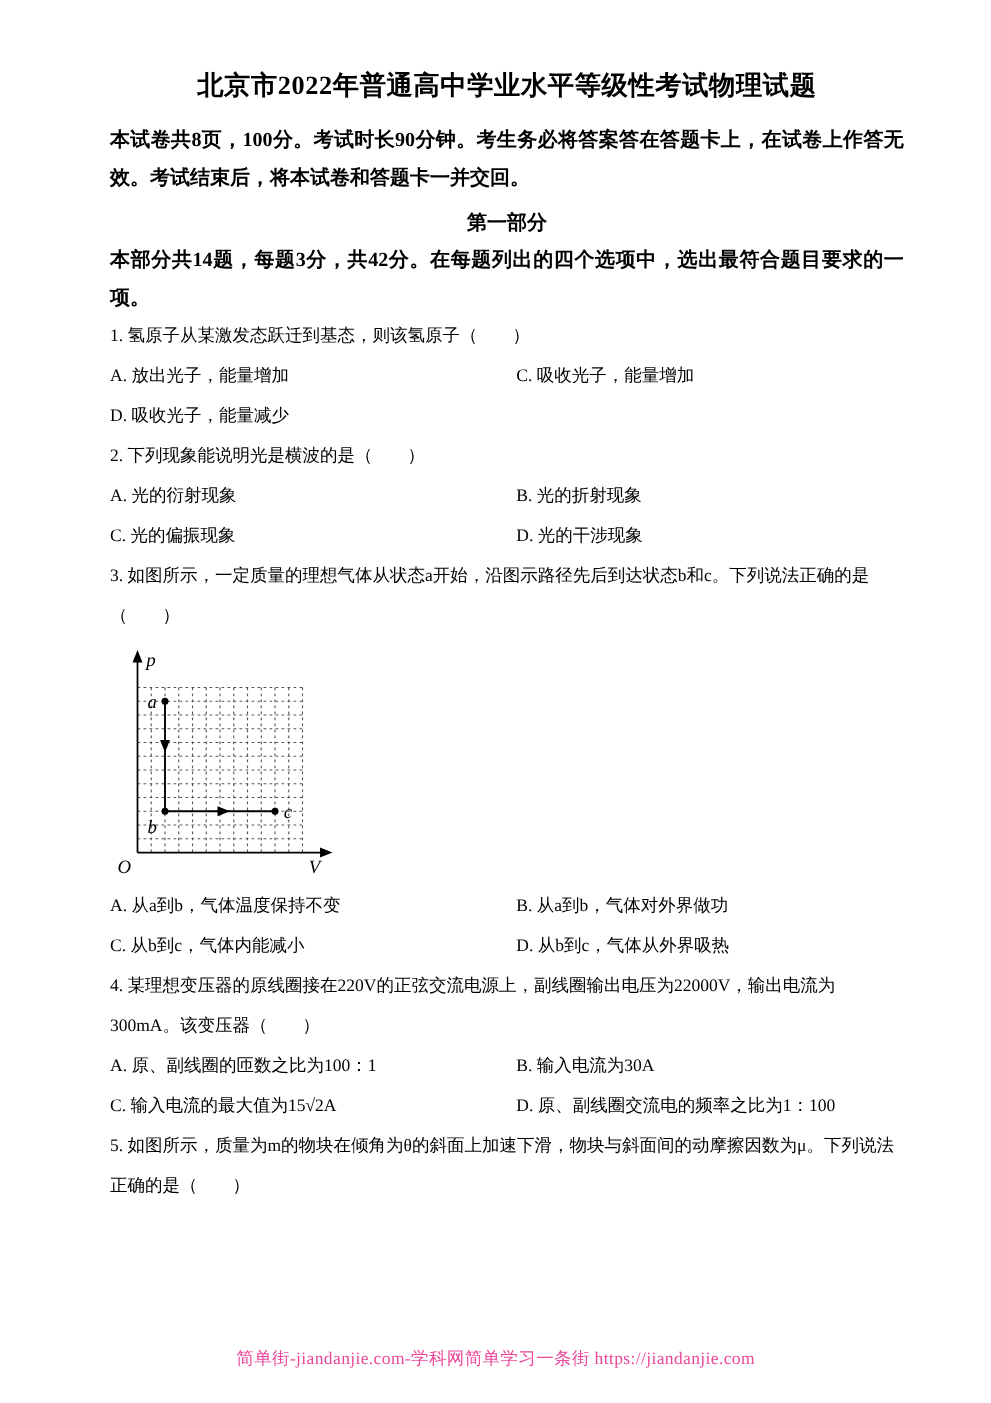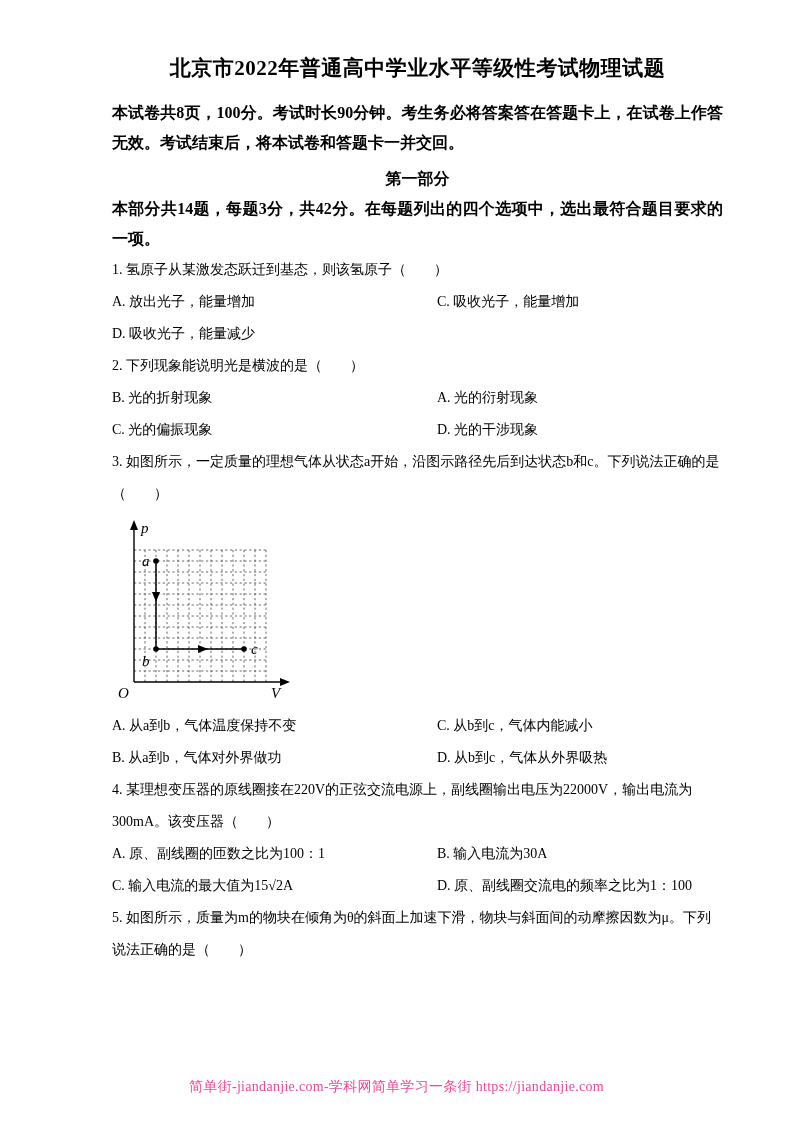--- a/index.html
+++ b/index.html
@@ -4,21 +4,21 @@
 <style>
   * { margin: 0; padding: 0; box-sizing: border-box; }
   html, body { width: 793px; height: 1122px; }
   body {
     background: #ffffff;
     color: #000000;
     font-family: "Liberation Serif", "DejaVu Serif", serif;
     position: relative;
     overflow: hidden;
   }
-  .page { padding: 54px 70px 0 112px; }
+  .page { padding: 54px 70px 0 88px; }
   .title {
     text-align: center;
     font-size: 21px;
     font-weight: bold;
     margin-bottom: 16px;
     letter-spacing: 0.5px;
   }
   .intro {
     font-size: 16px;
     font-weight: bold;
@@ -84,22 +84,22 @@
     <div class="opts">
       <span class="opt">A. 放出光子，能量增加</span>
       <span class="opt">C. 吸收光子，能量增加</span>
       <span class="opt">D. 吸收光子，能量减少</span>
     </div>
   </div>
 
   <div class="q">
     <div class="stem">2. 下列现象能说明光是横波的是（　　）</div>
     <div class="opts">
+      <span class="opt">A. 光的衍射现象</span>
       <span class="opt">B. 光的折射现象</span>
-      <span class="opt">A. 光的衍射现象</span>
       <span class="opt">C. 光的偏振现象</span>
       <span class="opt">D. 光的干涉现象</span>
     </div>
   </div>
 
   <div class="q">
     <div class="stem">3. 如图所示，一定质量的理想气体从状态a开始，沿图示路径先后到达状态b和c。下列说法正确的是（　　）</div>
 
     <div class="figure">
       <svg width="210" height="190" viewBox="0 0 210 190">
@@ -136,22 +136,22 @@
         <text class="axlabel" x="157" y="182">V</text>
         <text class="axlabel" x="4" y="182">O</text>
         <text class="axlabel" x="28" y="50">a</text>
         <text class="axlabel" x="28" y="150">b</text>
         <text class="axlabel" x="137" y="138">c</text>
       </svg>
     </div>
 
     <div class="opts">
       <span class="opt">A. 从a到b，气体温度保持不变</span>
+      <span class="opt">B. 从a到b，气体对外界做功</span>
       <span class="opt">C. 从b到c，气体内能减小</span>
-      <span class="opt">B. 从a到b，气体对外界做功</span>
       <span class="opt">D. 从b到c，气体从外界吸热</span>
     </div>
   </div>
 
   <div class="q">
     <div class="stem">4. 某理想变压器的原线圈接在220V的正弦交流电源上，副线圈输出电压为22000V，输出电流为300mA。该变压器（　　）</div>
     <div class="opts">
       <span class="opt">A. 原、副线圈的匝数之比为100：1</span>
       <span class="opt">B. 输入电流为30A</span>
       <span class="opt">C. 输入电流的最大值为15√2A</span>

